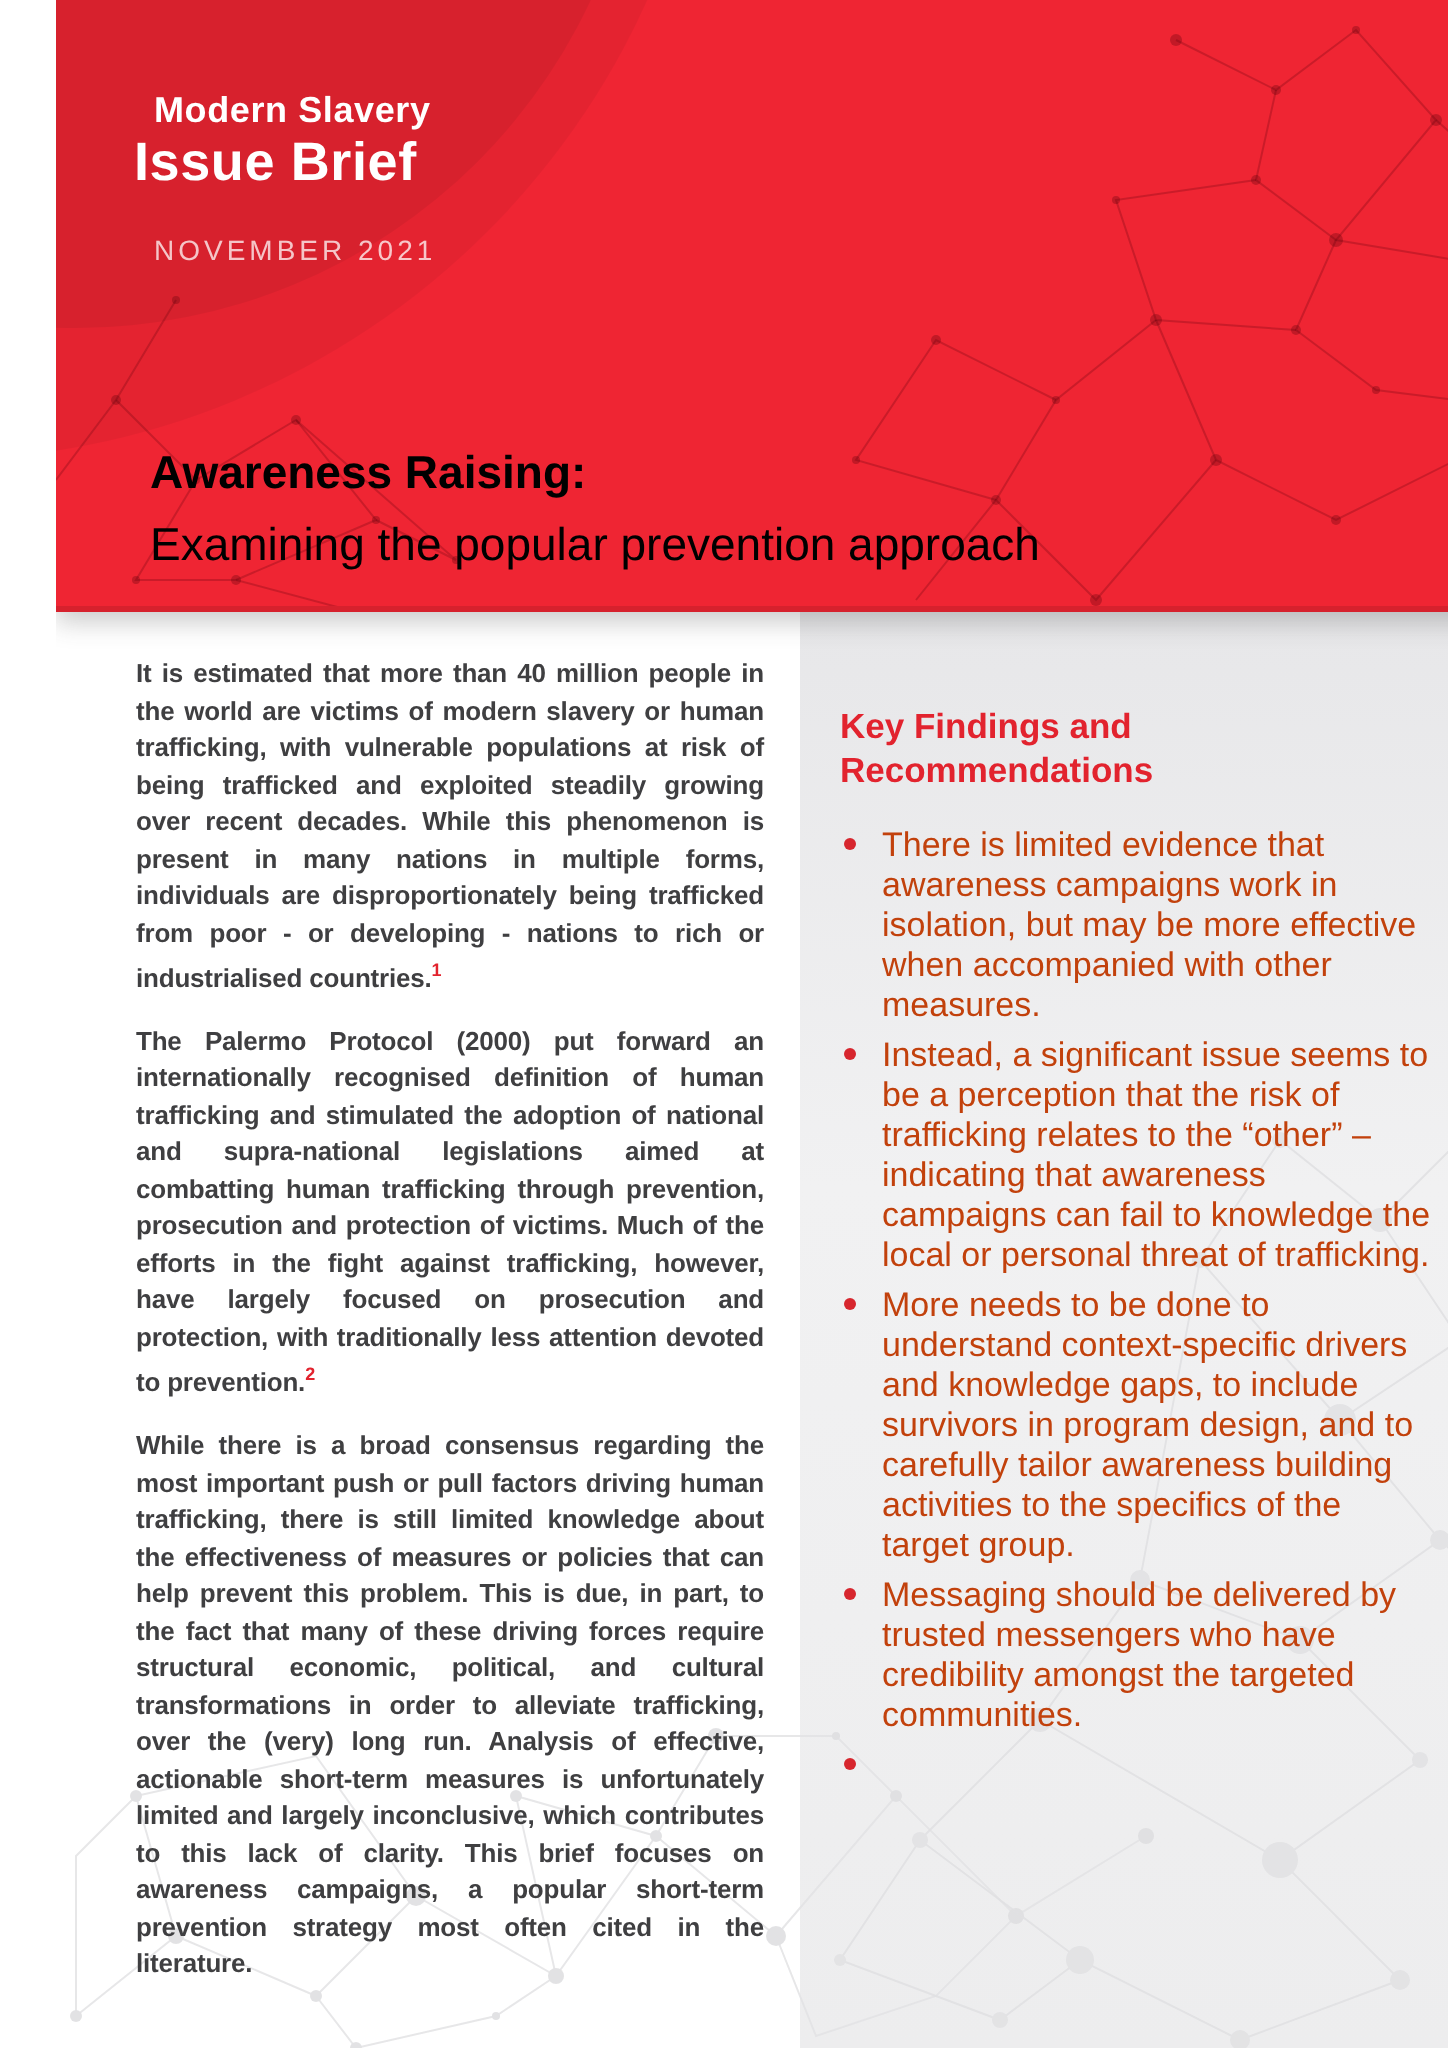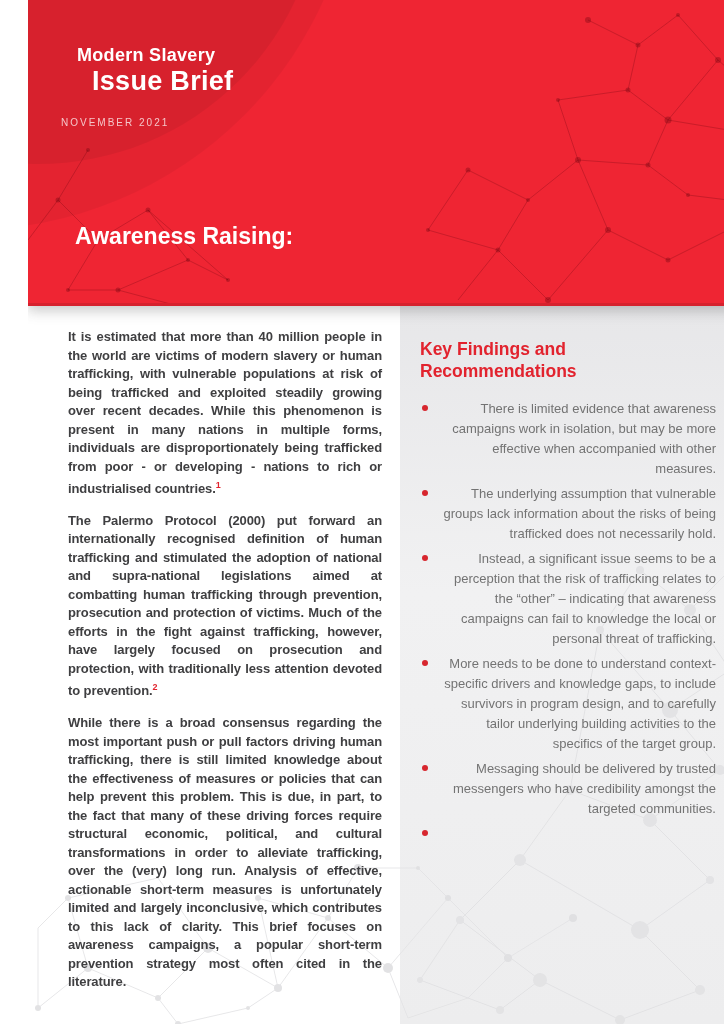--- a/index.html
+++ b/index.html
@@ -34,52 +34,52 @@
     position:absolute; left:-450px; top:-550px; width:780px; height:780px;
     border-radius:50%; background:rgba(0,0,0,.045);
   }
   .banner-net { position:absolute; left:0; top:0; width:724px; height:306px; }
 
   .eyebrow {
     position:absolute; left:49px; top:45px;
     color:#ffffff; font-size:18px; font-weight:bold; letter-spacing:.3px;
   }
   .brief-title {
-    position:absolute; left:64px; top:66px;
+    position:absolute; left:39px; top:66px;
     color:#ffffff; font-size:27px; font-weight:bold; letter-spacing:.3px;
   }
   .brief-date {
-    position:absolute; left:33px; top:117px;
-    color:rgba(255,255,255,.74); font-size:10px; letter-spacing:2px;
+    position:absolute; left:49px; top:117px;
+    color:rgba(255,255,255,.74); font-size:14px; letter-spacing:2px;
   }
   .headline {
     position:absolute; left:47px; top:218px; width:640px;
-    color:#ffffff; font-size:23px; line-height:36px;
+    color:#000000; font-size:23px; line-height:36px;
   }
   .headline .hl1 { font-weight:bold; display:block; }
   .headline .hl2 { font-weight:normal; display:block; }
 
   
   .intro { position:absolute; left:40px; top:328px; width:314px;font-weight:bold; }
   .intro p {
     margin:0 0 13px 0; text-align:justify;
     font-size:13px; line-height:18.5px; color:#3f3f41; letter-spacing:-.1px;
   }
   .fn { color:#e2232e; font-size:9px; }
 
   
-  .findings { position:absolute; left:392px; top:338px; width:302px; }
+  .findings { position:absolute; left:392px; top:352px; width:302px; }
   .findings h2 {
     margin:0 0 17px 0; width:210px;
     color:#e2232e; font-size:17.5px; line-height:22px; font-weight:bold;
   }
   .findings ul { margin:0; padding:0; list-style:none; }
   .findings li {
     position:relative; padding-left:21px; margin:0 0 5px 0; width:296px;
-    font-size:13px; line-height:20px; color:#737373; box-sizing:border-box;text-align:right;
+    font-size:17px; line-height:20px; color:#c2410c; box-sizing:border-box;
   }
   .dot {
     position:absolute; left:2px; top:6px; width:6px; height:6px;
     border-radius:50%; background:#d7262e;
   }
 </style>
 </head>
 <body>
 
 <div class="page">
@@ -195,34 +195,34 @@
         <circle cx="40" cy="290" r="2"></circle>
           <circle cx="60" cy="150" r="2"></circle>
       </g>
     </svg>
 
     <div class="eyebrow">Modern Slavery</div>
     <div class="brief-title">Issue Brief</div>
     <div class="brief-date">NOVEMBER 2021</div>
     <div class="headline">
       <span class="hl1">Awareness Raising:</span>
+      <span class="hl2">Examining the popular prevention approach</span>
     </div>
   </div>
 
   <div class="intro">
     <p><span>It is estimated that more than 40 million people in the world are victims of modern slavery or human trafficking, with vulnerable populations at risk of being trafficked and exploited steadily growing over recent decades. While this phenomenon is present in many nations in multiple forms, individuals are disproportionately being trafficked from poor - or developing - nations to rich or industrialised countries.</span><sup class="fn">1</sup></p>
     <p><span>The Palermo Protocol (2000) put forward an internationally recognised definition of human trafficking and stimulated the adoption of national and supra-national legislations aimed at combatting human trafficking through prevention, prosecution and protection of victims. Much of the efforts in the fight against trafficking, however, have largely focused on prosecution and protection, with traditionally less attention devoted to prevention.</span><sup class="fn">2</sup></p>
     <p><span>While there is a broad consensus regarding the most important push or pull factors driving human trafficking, there is still limited knowledge about the effectiveness of measures or policies that can help prevent this problem. This is due, in part, to the fact that many of these driving forces require structural economic, political, and cultural transformations in order to alleviate trafficking, over the (very) long run. Analysis of effective, actionable short-term measures is unfortunately limited and largely inconclusive, which contributes to this lack of clarity. This brief focuses on awareness campaigns, a popular short-term prevention strategy most often cited in the literature.</span></p>
   </div>
 
   <div class="findings">
     <h2>Key Findings and Recommendations</h2>
     <ul>
       <li><span class="dot"></span><span>There is limited evidence that awareness campaigns work in isolation, but may be more effective when accompanied with other measures.</span></li>
-      <li><span class="dot"></span><span>The underlying assumption that vulnerable groups lack information about the risks of being trafficked does not necessarily hold.</span></li>
       <li><span class="dot"></span><span>Instead, a significant issue seems to be a perception that the risk of trafficking relates to the “other” – indicating that awareness campaigns can fail to knowledge the local or personal threat of trafficking.</span></li>
-      <li><span class="dot"></span><span>More needs to be done to understand context-specific drivers and knowledge gaps, to include survivors in program design, and to carefully tailor underlying building activities to the specifics of the target group.</span></li>
+      <li><span class="dot"></span><span>More needs to be done to understand context-specific drivers and knowledge gaps, to include survivors in program design, and to carefully tailor awareness building activities to the specifics of the target group.</span></li>
       <li><span class="dot"></span><span>Messaging should be delivered by trusted messengers who have credibility amongst the targeted communities.</span></li>
       <li><span class="dot"></span></li>
     </ul>
   </div>
 
 </div>
 
 </body></html>

